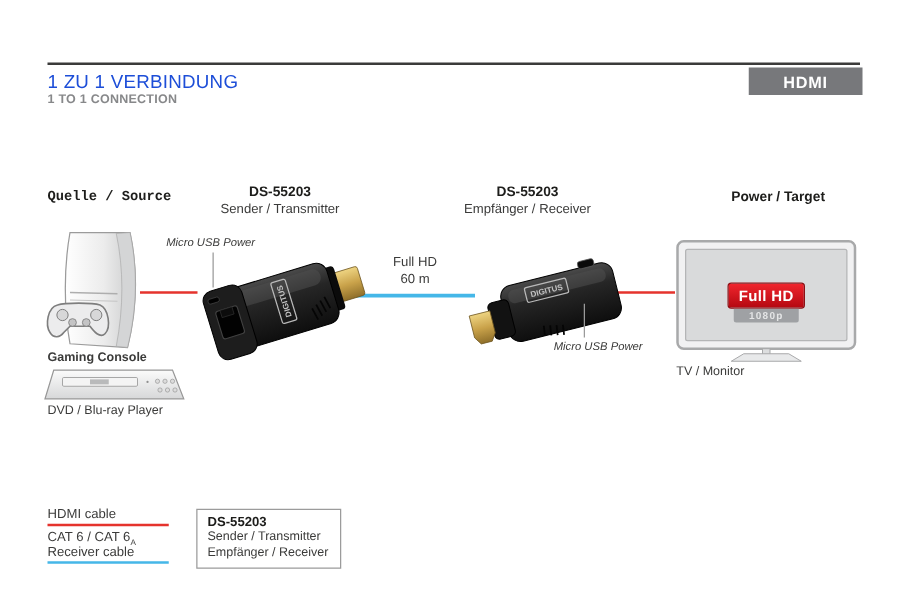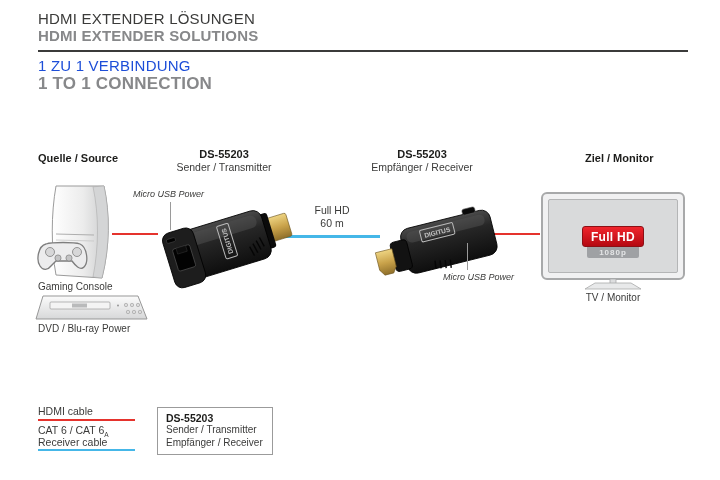--- a/index.html
+++ b/index.html
@@ -5,38 +5,38 @@
   html,body{margin:0;padding:0;background:#fff;}
   body{width:720px;height:480px;overflow:hidden;font-family:"Liberation Sans",sans-serif;-webkit-font-smoothing:antialiased;}
   .stage{position:relative;width:720px;height:480px;background:#fff;}
   .abs{position:absolute;}
 
   
   .title-de{left:38px;top:10px;font-size:15px;color:#3b3b3a;letter-spacing:.2px;}
   .title-en{left:38px;top:27px;font-size:15px;font-weight:bold;color:#87888a;letter-spacing:.2px;}
   .head-rule{left:38px;top:50px;width:650px;height:2px;background:#3b3b3a;}
   .section-de{left:38px;top:57px;font-size:15px;color:#1d4ed8;letter-spacing:.2px;}
-  .section-en{left:38px;top:74px;font-size:17px;font-weight:bold;color:#87888a;letter-spacing:.2px;}
+  .section-en{left:38px;top:74px;font-size:10px;font-weight:bold;color:#87888a;letter-spacing:.2px;}
   .hdmi-badge{left:599px;top:54px;width:91px;height:22px;background:#77787b;color:#fff;
     font-size:13px;font-weight:bold;letter-spacing:.6px;display:flex;align-items:center;justify-content:center;}
 
   
   .col-label{font-size:11px;font-weight:bold;color:#1d1d1b;}
-  .lbl-source{left:38px;top:152px;}
+  .lbl-source{left:38px;top:152px;font-family:Liberation Mono, monospace;}
   .lbl-target{left:585px;top:152px;}
   .dev-label{width:140px;text-align:center;color:#1d1d1b;}
   .lbl-tx{left:154px;top:148px;}
   .lbl-rx{left:352px;top:148px;}
   .dev-label .model{font-size:11px;font-weight:bold;}
   .dev-label .role{font-size:10.5px;color:#3b3b3a;margin-top:1px;}
 
   
   .console-svg{left:36px;top:182px;width:84px;height:100px;}
   .caption{font-size:10px;color:#3b3b3a;}
-  .cap-console{left:38px;top:281px;}
+  .cap-console{left:38px;top:281px;font-weight:bold;}
   .dvd-svg{left:34px;top:294px;width:116px;height:28px;}
   .cap-dvd{left:38px;top:323px;}
 
   .line{height:2px;}
   .line-red1{left:112px;top:233px;width:46px;background:#e5332d;}
   .line-blue{left:280px;top:235px;width:100px;height:3px;background:#45b7e8;}
   .line-red2{left:492px;top:233px;width:48px;background:#e5332d;}
 
   .tx-svg{left:153px;top:190px;width:145px;height:110px;}
   .rx-svg{left:374px;top:198px;width:135px;height:100px;}
@@ -52,54 +52,53 @@
 
   
   .tv{left:541px;top:192px;width:144px;height:88px;background:#f1f1f2;border:2px solid #a8a9aa;border-radius:6px;box-sizing:border-box;}
   .tv-screen{position:absolute;left:5px;top:5px;right:5px;bottom:5px;background:#d9dadb;border:1px solid #b4b5b6;border-radius:2px;}
   .fullhd-wrap{position:absolute;left:0;right:0;top:26px;display:flex;flex-direction:column;align-items:center;}
   .fullhd-badge{width:60px;height:19px;background:linear-gradient(#f0252d,#b50811);border:1px solid #8d0f15;border-radius:3px;
     color:#fff;font-size:12px;font-weight:bold;display:flex;align-items:center;justify-content:center;letter-spacing:.3px;}
   .fullhd-sub{width:52px;height:11px;background:#9fa1a4;border-radius:0 0 2px 2px;color:#e4e5e6;font-size:8px;font-weight:bold;
     letter-spacing:1px;display:flex;align-items:center;justify-content:center;}
   .tv-stand{left:573px;top:279px;width:80px;height:12px;}
-  .cap-tv{left:541px;top:292px;width:144px;text-align:center;}
+  .cap-tv{left:541px;top:292px;width:144px;}
 
   
   .leg-hdmi{left:38px;top:405px;font-size:10.5px;color:#3b3b3a;}
   .leg-line-red{left:38px;top:419px;width:97px;height:2px;background:#e5332d;}
   .leg-cat1{left:38px;top:424px;font-size:10.5px;color:#3b3b3a;}
   .leg-cat1 .sub{font-size:6.5px;vertical-align:sub;}
   .leg-cat2{left:38px;top:436px;font-size:10.5px;color:#3b3b3a;}
   .leg-line-blue{left:38px;top:449px;width:97px;height:2px;background:#45b7e8;}
   .leg-box{left:157px;top:407px;width:116px;border:1px solid #9b9b9b;background:#fff;padding:4px 8px 5px 8px;box-sizing:border-box;}
   .leg-box .model{font-size:10.5px;font-weight:bold;color:#1d1d1b;}
   .leg-box .role{font-size:10px;color:#3b3b3a;line-height:12.5px;}
 </style>
 </head>
 <body>
 
 <div class="stage">
 
-  <div class="abs title-de">HDMI EXTENDER LÖSUNGEN</div>
-  <div class="abs title-en">HDMI EXTENDER SOLUTIONS</div>
   <div class="abs head-rule"></div>
   <div class="abs section-de">1 ZU 1 VERBINDUNG</div>
   <div class="abs section-en">1 TO 1 CONNECTION</div>
+  <div class="abs hdmi-badge">HDMI</div>
 
   <div class="abs col-label lbl-source">Quelle / Source</div>
   <div class="abs dev-label lbl-tx">
     <div class="model">DS-55203</div>
     <div class="role">Sender / Transmitter</div>
   </div>
   <div class="abs dev-label lbl-rx">
     <div class="model">DS-55203</div>
     <div class="role">Empfänger / Receiver</div>
   </div>
-  <div class="abs col-label lbl-target">Ziel / Monitor</div>
+  <div class="abs col-label lbl-target">Power / Target</div>
 
   <svg class="abs console-svg" viewBox="0 0 84 100">
     <defs>
       <linearGradient id="conG" x1="0" y1="0" x2="1" y2="0">
         <stop offset="0" stop-color="#ffffff"></stop>
           <stop offset="0.55" stop-color="#ececec"></stop>
           <stop offset="1" stop-color="#c9cacb"></stop>
       </linearGradient>
     </defs>
     <path d="M20,4 C15,32 15,66 20,93 L66,96 C74,64 74,32 68,4 Z" fill="url(#conG)" stroke="#9b9b9b" stroke-width="1"></path>
@@ -129,21 +128,21 @@
     <circle cx="84" cy="11.5" r="0.9" fill="#8f8f8f"></circle>
     <g fill="#dcdcdc" stroke="#8f8f8f" stroke-width="0.5">
       <circle cx="92" cy="11" r="1.7"></circle>
         <circle cx="98" cy="11" r="1.7"></circle>
         <circle cx="104" cy="11" r="1.7"></circle>
       <circle cx="94" cy="18" r="1.7"></circle>
         <circle cx="100" cy="18" r="1.7"></circle>
         <circle cx="106" cy="18" r="1.7"></circle>
     </g>
   </svg>
-  <div class="abs caption cap-dvd">DVD / Blu-ray Power</div>
+  <div class="abs caption cap-dvd">DVD / Blu-ray Player</div>
 
   <div class="abs line line-red1"></div>
   <div class="abs line line-blue"></div>
   <div class="abs line line-red2"></div>
 
   <svg class="abs tx-svg" viewBox="0 0 145 110">
     <defs>
       <linearGradient id="bodyG" x1="0" y1="0" x2="0" y2="1">
         <stop offset="0" stop-color="#4a4a4a"></stop>
           <stop offset="0.35" stop-color="#262626"></stop>

